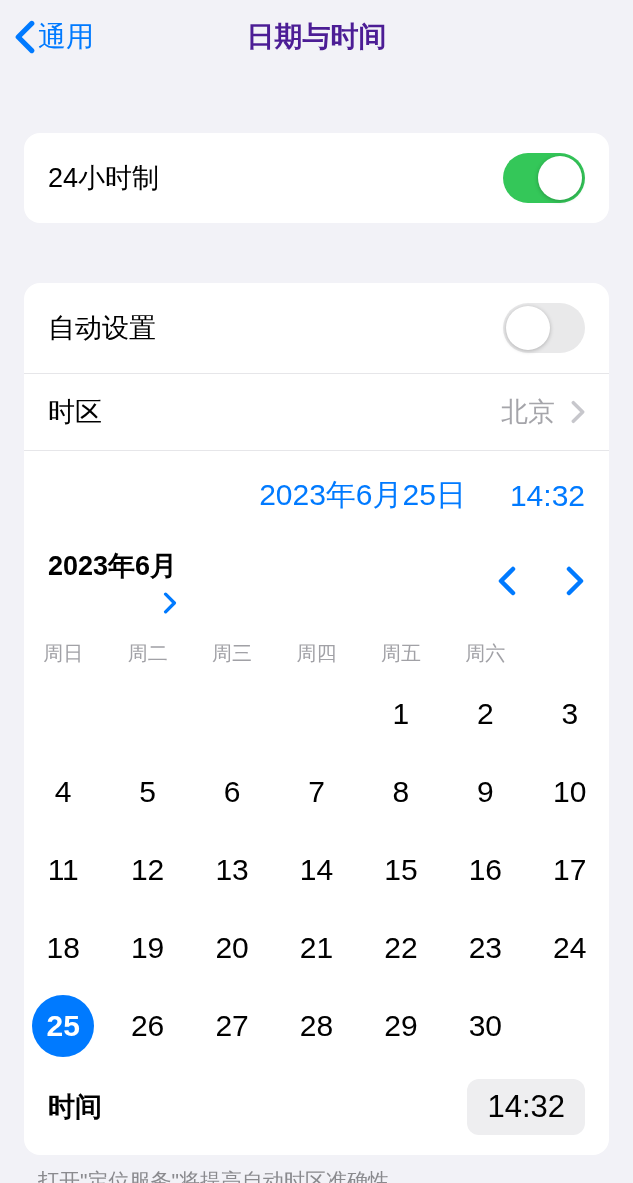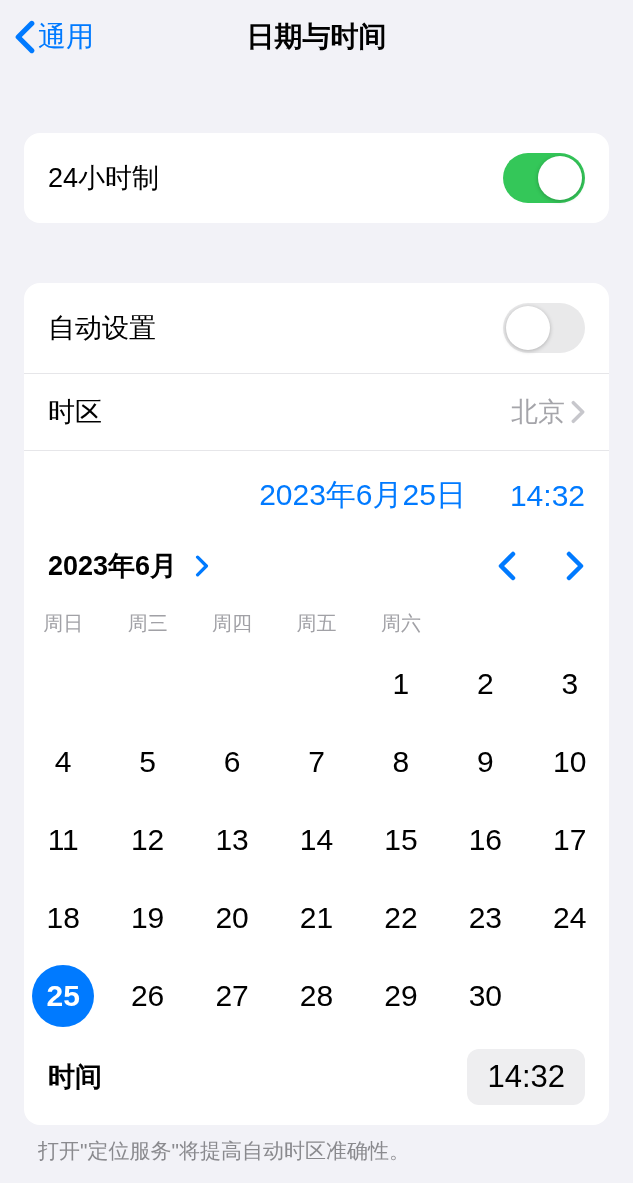--- a/index.html
+++ b/index.html
@@ -26,21 +26,21 @@
     .back-chevron {
       margin-right: 2px;
     }
     .back-chevron svg { width: 22px; height: 34px; display:block; }
     .header-title {
       position: absolute;
       left: 50%;
       transform: translateX(-50%);
       font-size: 28px;
       font-weight: 600;
-      color: #000000;
+      color: #4c1d95;
     }
 
     .card {
       background: #fff;
       border-radius: 16px;
       margin: 0 24px;
     }
     .card.first { margin-top: 60px; }
     .card.second { margin-top: 60px; }
 
@@ -59,21 +59,21 @@
       text-align: right;
     }
 
     .switch { width: 82px; height: 50px; border-radius: 25px; position: relative; }
     .switch .thumb { position: absolute; top: 3px; width: 44px; height: 44px; border-radius: 50%; background: #fff; box-shadow: 0 1px 4px rgba(0,0,0,.25); }
     .switch.on { background: #34c759; }
     .switch.on .thumb { right: 3px; }
     .switch.off { background: #e9e9ea; }
     .switch.off .thumb { left: 3px; }
 
-    .row-right { display: flex; align-items: center; gap: 6px; }
+    .row-right { display: flex; align-items: center; gap: 16px; }
     .row-value { font-size: 27px; color: #a5a5aa; }
     .chevron-right svg { width: 14px; height: 24px; display:block; }
 
     .datetime-row {
       display: flex;
       justify-content: flex-end;
       align-items: center;
       gap: 44px;
       padding: 24px 24px 12px 24px;
       border-top: 1px solid #e6e6e9;
@@ -82,25 +82,26 @@
     }
 
     .month-nav {
       display: flex;
       align-items: center;
       justify-content: space-between;
       padding: 20px 24px 4px 24px;
     }
     .month-title {
       display: flex;
-      align-items: center;
-      gap: 18px;
+      align-items: flex-end;
+      gap: 8px;
       font-size: 27px;
       font-weight: 700;
       color: #000;
+      flex-direction: column;
     }
     .month-title .chev-right-blue svg { width: 14px; height: 22px; display:block; }
     .nav-arrows { display: flex; gap: 48px; }
     .nav-arrows svg { width: 20px; height: 30px; display:block; }
 
     .week-header, .week-row {
       display: grid;
       grid-template-columns: repeat(7, 1fr);
       padding: 0 10px;
       gap: 26px;
@@ -226,20 +227,21 @@
       <span>
         <svg viewBox="0 0 12 20" fill="none">
             <path d="M2 2 L10 10 L2 18" stroke="#007aff" stroke-width="3" stroke-linecap="round" stroke-linejoin="round"></path>
           </svg>
       </span>
     </div>
   </div>
 
   <div class="week-header">
     <div>周日</div>
+    <div>周二</div>
     <div>周三</div>
     <div>周四</div>
     <div>周五</div>
     <div>周六</div>
   </div>
 
   <div id="cal-grid">
       <div class="week-row">
         <div></div>
         <div></div>

